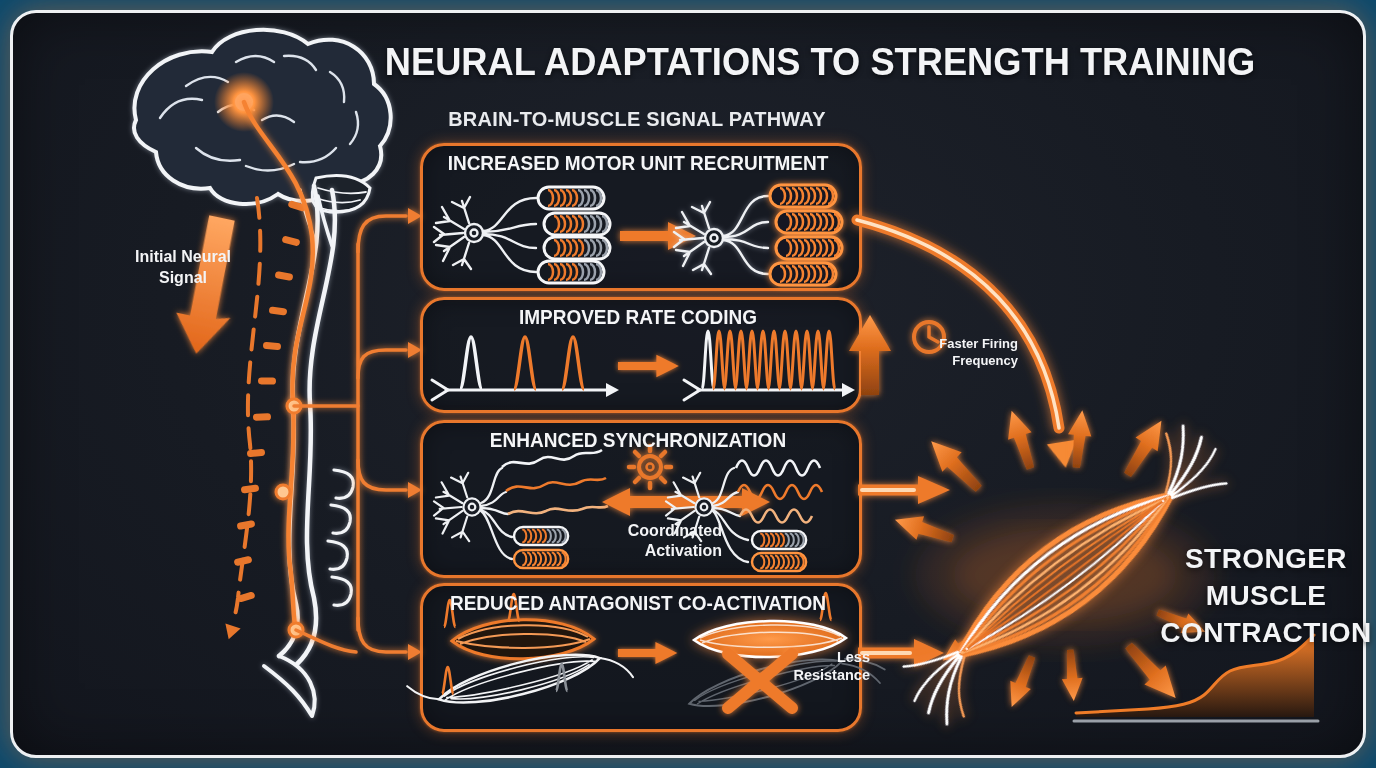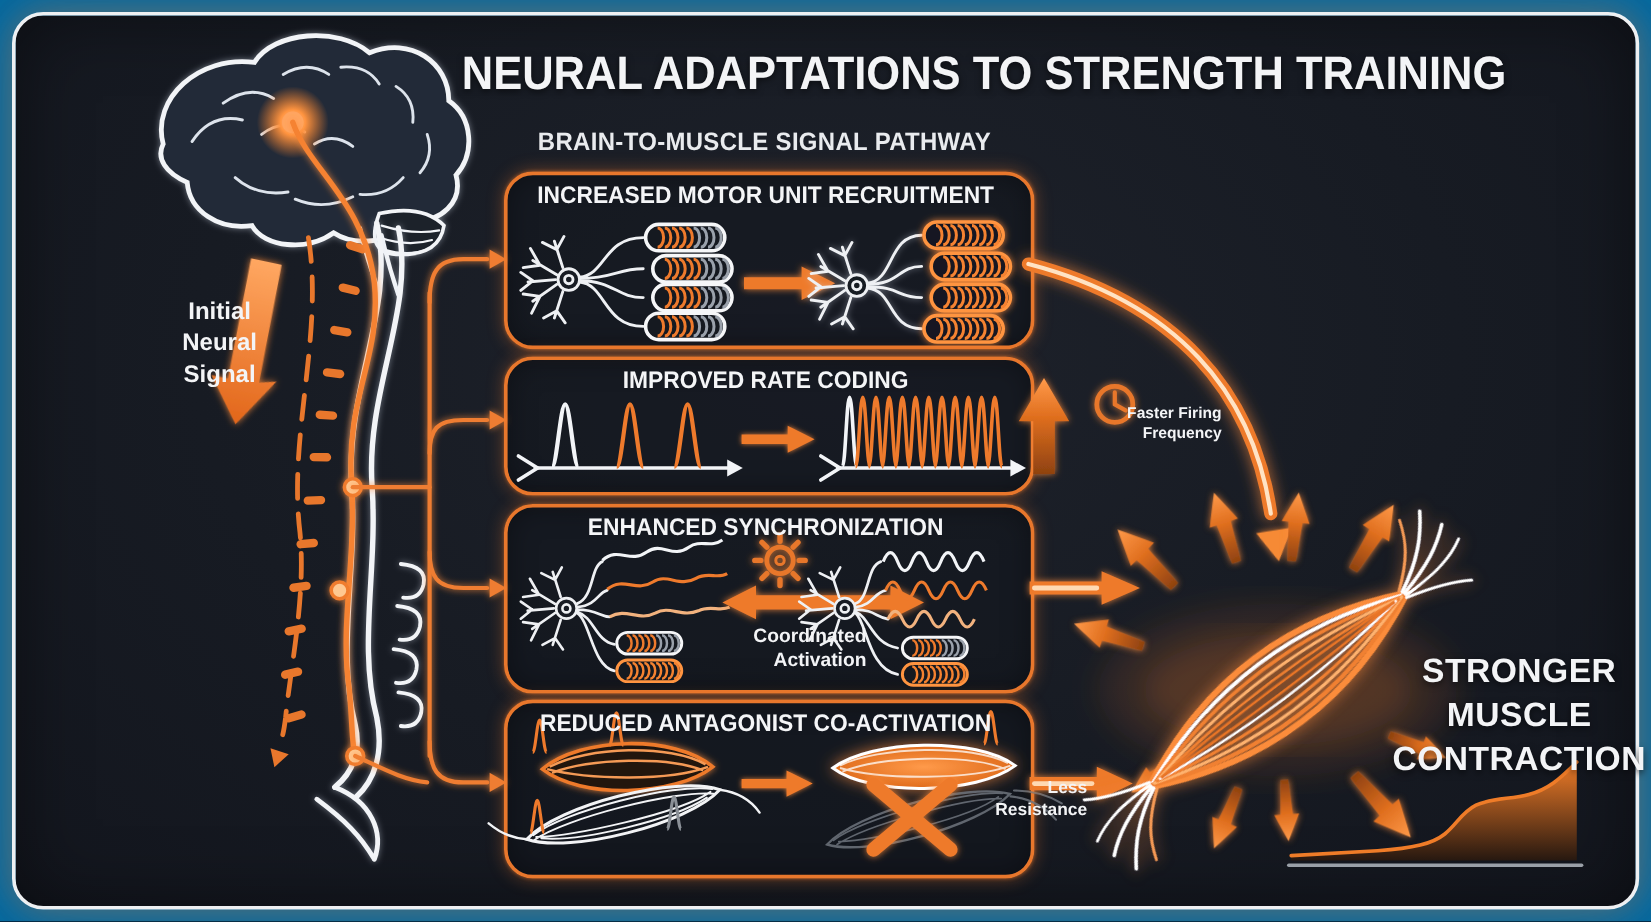--- a/index.html
+++ b/index.html
@@ -1,16 +1,16 @@
 <!DOCTYPE html>
 <html><head>
 <meta charset="utf-8">
 <style>
   html,body{margin:0;padding:0;background:#07080c;}
-  .stage{position:relative;width:1376px;height:768px;background:#0369a1;overflow:hidden;
+  .stage{position:relative;width:1376px;height:768px;background:#0c4a6e;overflow:hidden;
          font-family:"Liberation Sans",sans-serif;}
   .frame{position:absolute;left:10px;top:10px;width:1350px;height:742px;
          border:3px solid #eef0f2;border-radius:26px;
          background:radial-gradient(ellipse at 50% 38%,#1e222b 0%,#171b23 55%,#13161e 100%);
          box-shadow:0 0 26px rgba(238,122,44,.32),0 0 70px rgba(238,122,44,.12),inset 0 0 60px rgba(0,0,0,.45);}
   svg.art{position:absolute;left:0;top:0;width:1376px;height:768px;}
   .txt{position:absolute;color:#f3f4f6;font-weight:bold;}
   .title{left:352px;top:40px;width:936px;text-align:center;font-size:39px;transform:scaleX(.93);
          text-shadow:0 2px 6px rgba(0,0,0,.6);}
   .subtitle{left:437px;top:107px;width:400px;text-align:center;font-size:21px;color:#e9ebee;
@@ -18,23 +18,23 @@
   .box{position:absolute;border:3.5px solid #e8772c;border-radius:24px;background:rgba(18,22,29,.55);
        box-shadow:0 0 14px rgba(238,122,44,.38),0 0 3px rgba(238,122,44,.5),inset 0 0 24px rgba(0,0,0,.35);}
   #box1{left:420px;top:143px;width:436px;height:142px;}
   #box2{left:420px;top:297px;width:436px;height:110px;}
   #box3{left:420px;top:420px;width:436px;height:152px;}
   #box4{left:420px;top:583px;width:436px;height:143px;}
   .box-title{position:absolute;left:0;right:0;top:9px;text-align:center;font-size:20px;font-weight:bold;
              color:#f4f5f7;transform:scaleX(.95);}
   .cap{position:absolute;text-align:right;font-weight:bold;color:#f3f4f6;line-height:1.25;}
   #cap-sync{left:594px;top:521px;width:128px;font-size:16px;}
-  #cap-less{left:778px;top:648px;width:92px;font-size:14.5px;margin-left:36px;}
+  #cap-less{left:778px;top:648px;width:92px;font-size:14.5px;}
   #cap-fff{left:890px;top:336px;width:128px;font-size:13px;text-align:right;line-height:1.3;}
-  #lbl-initial{left:126px;top:247px;width:114px;font-size:20px;line-height:1.3;text-align:center;}
+  #lbl-initial{left:126px;top:247px;width:114px;font-size:16px;line-height:1.3;text-align:center;}
   .result{left:1148px;top:541px;width:236px;text-align:center;font-size:28px;line-height:1.32;
           letter-spacing:.4px;text-shadow:0 2px 6px rgba(0,0,0,.6);}
   .result span{display:block;}
 </style>
 </head>
 <body>
 
 <div class="stage">
   <div class="frame"></div>
 

